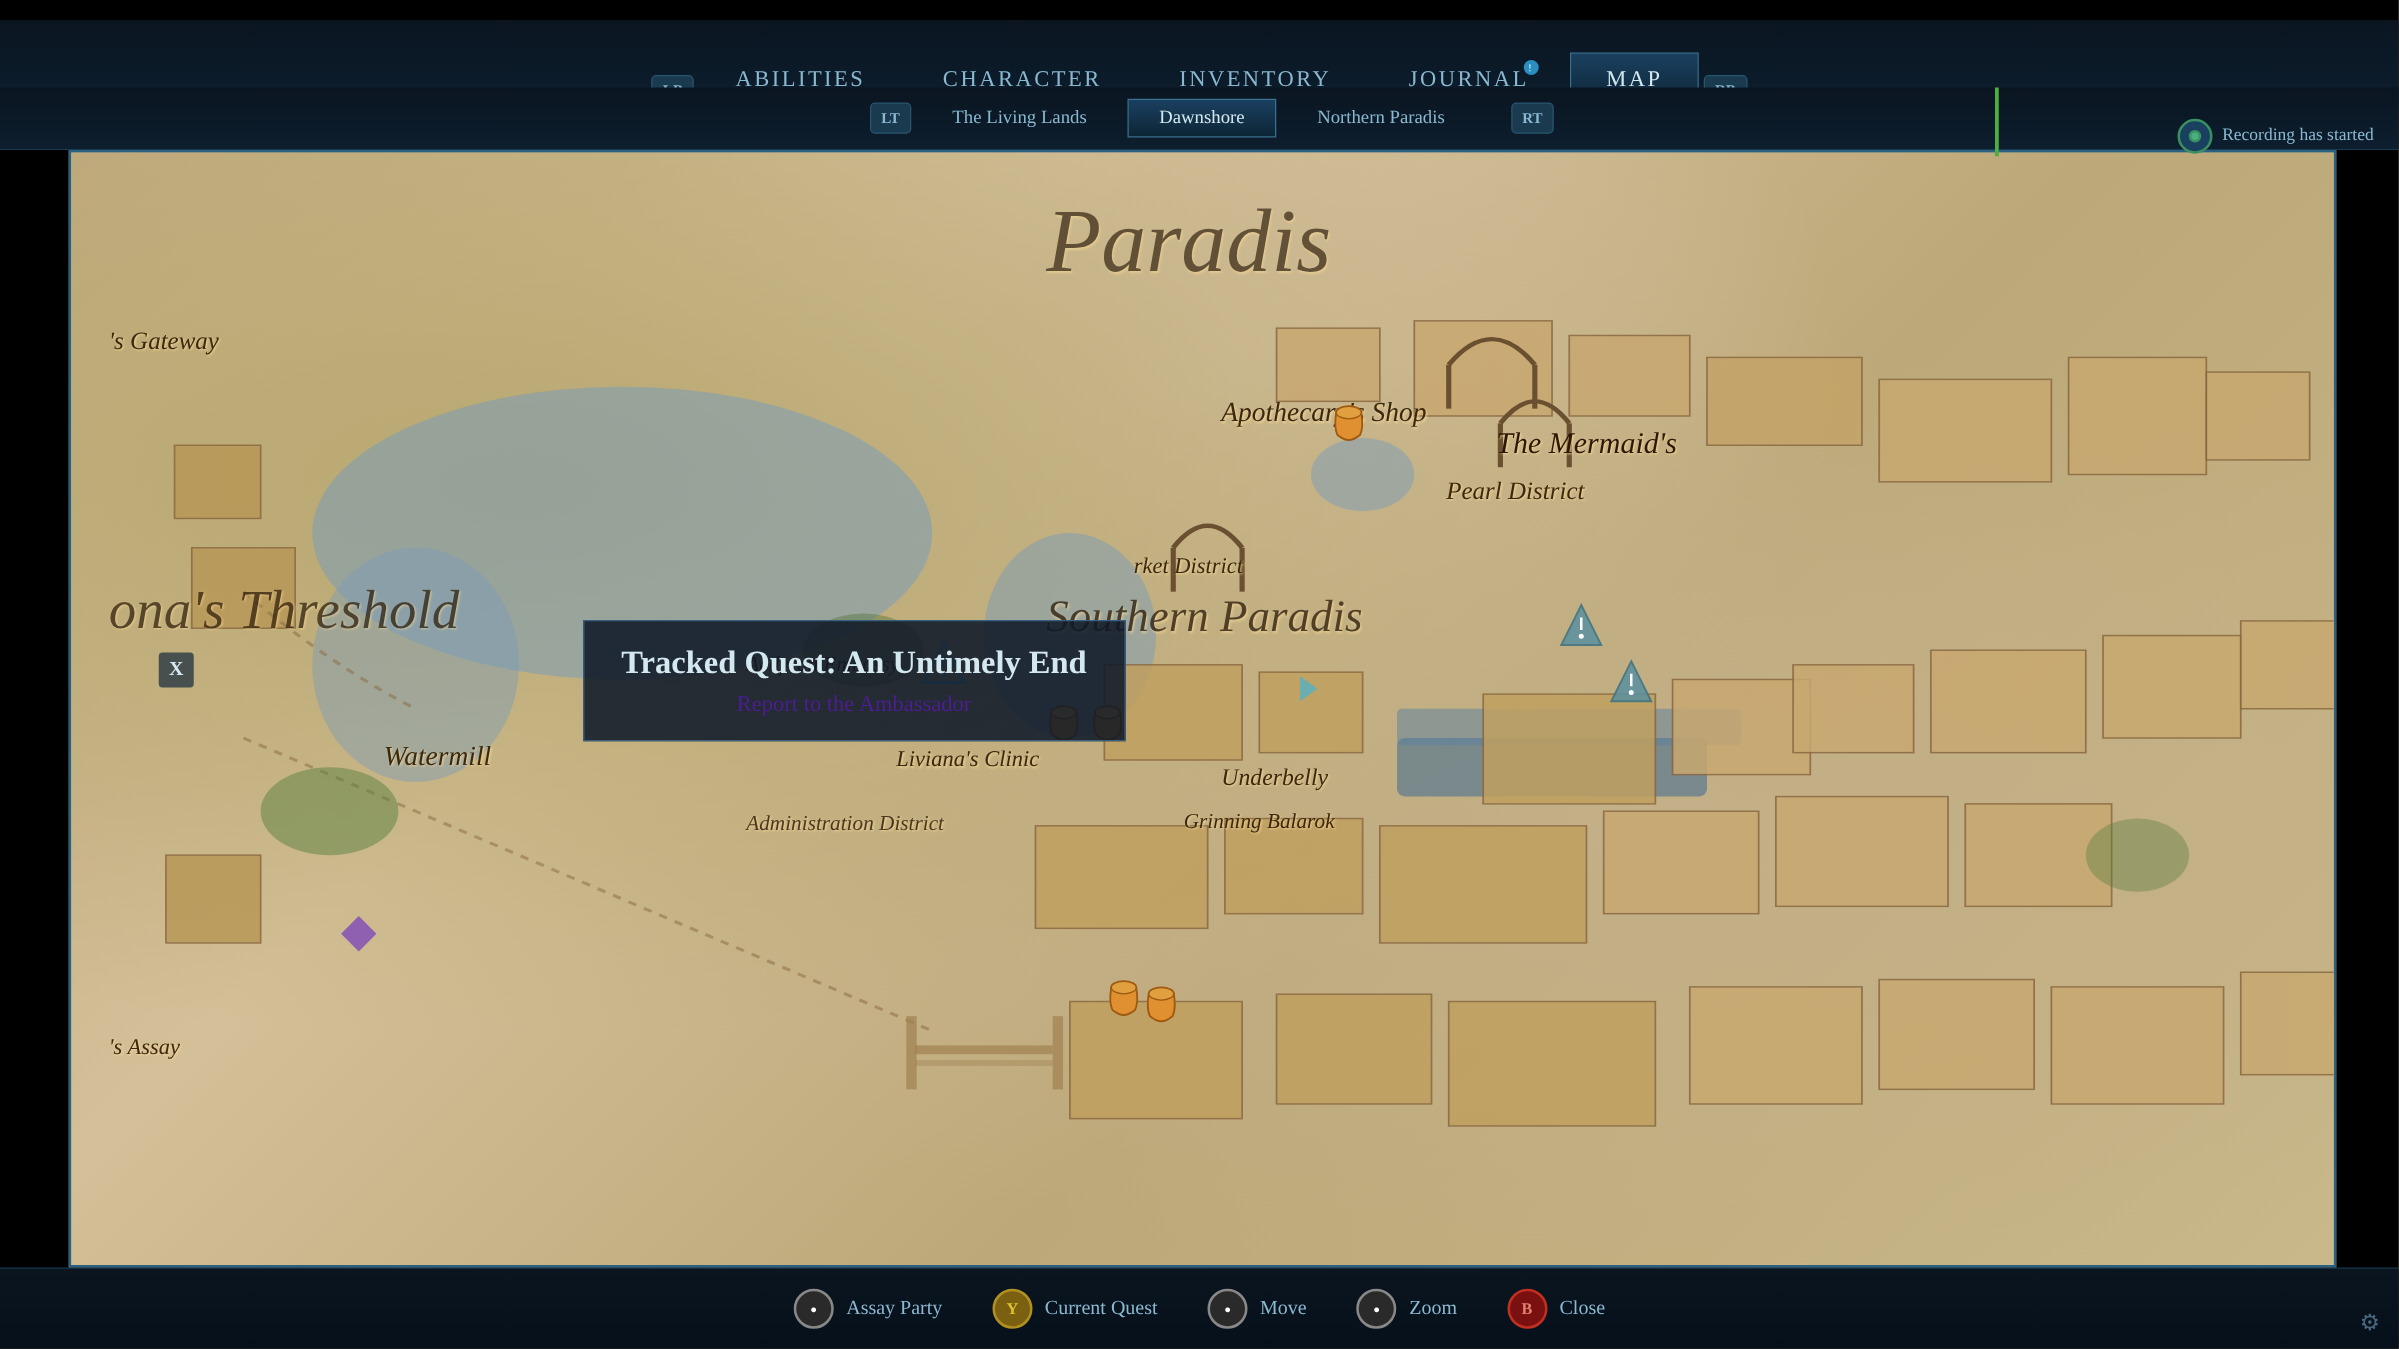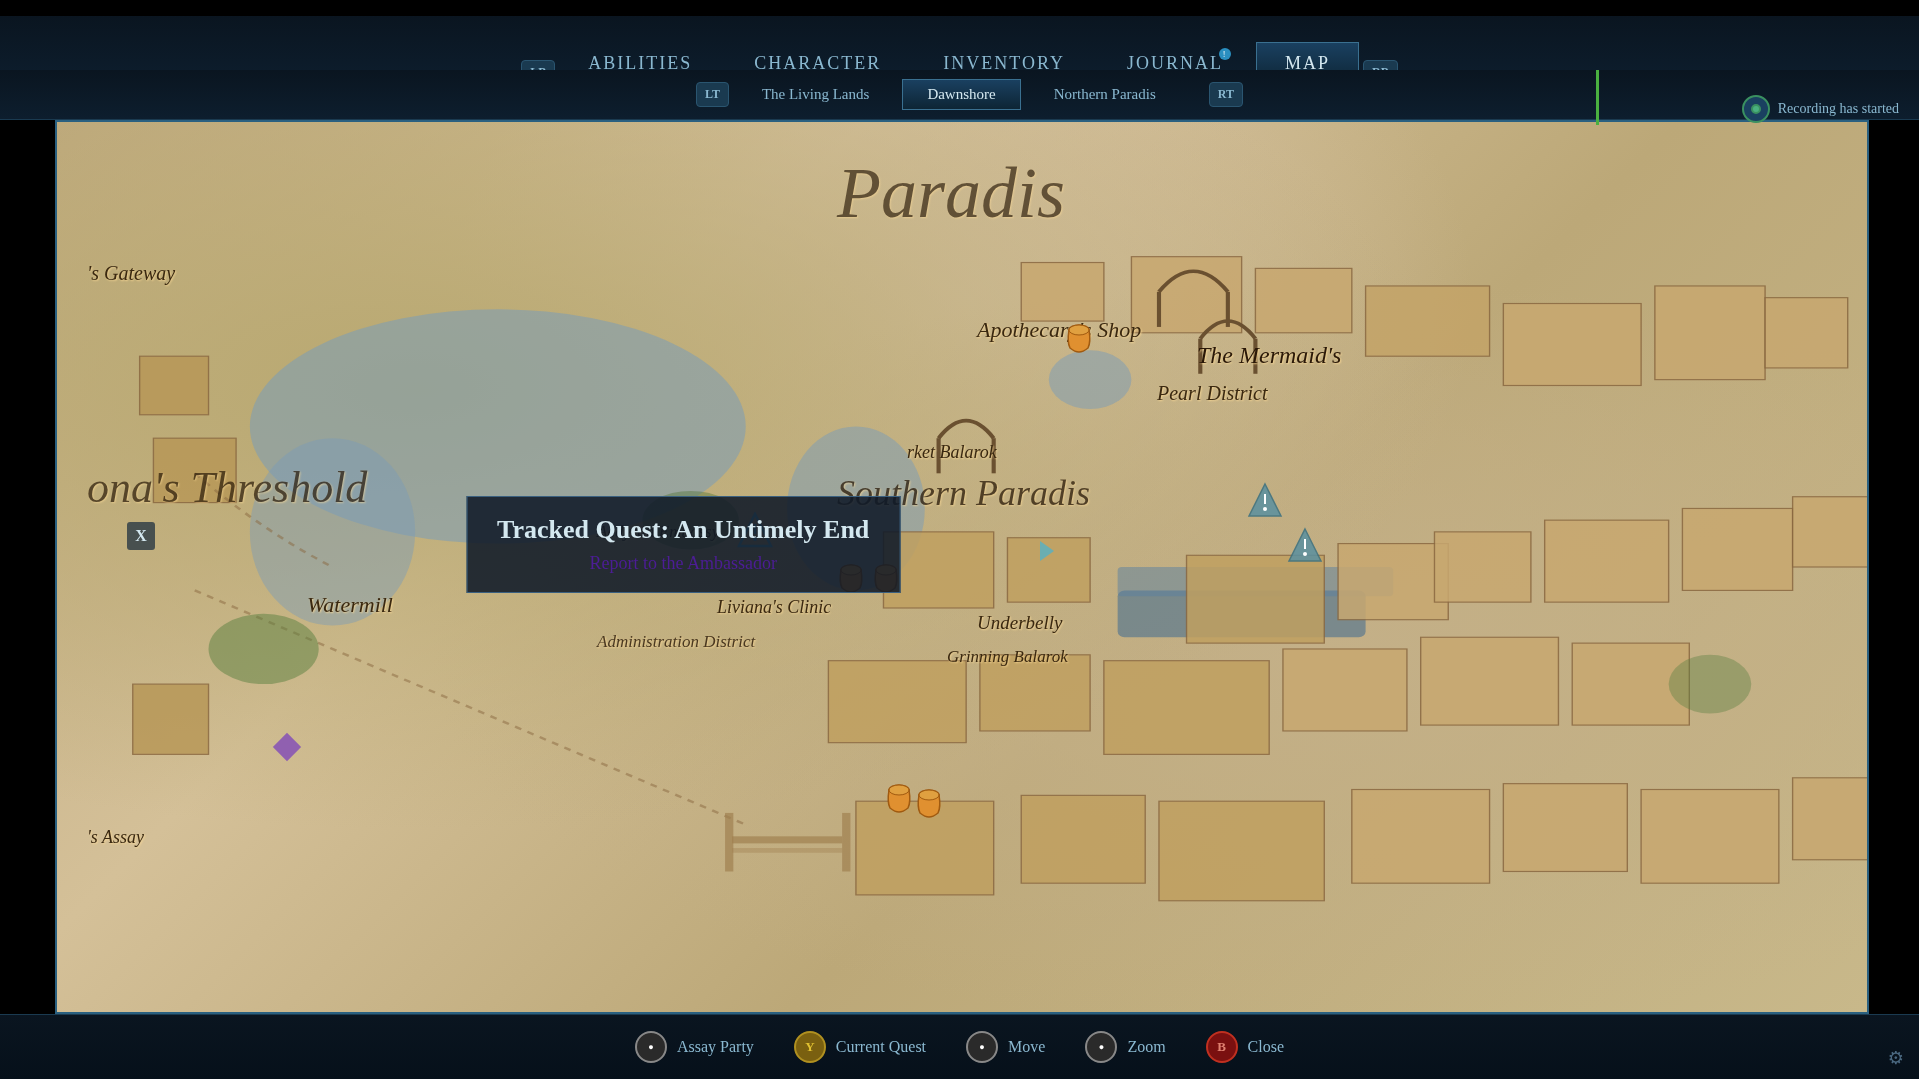--- a/index.html
+++ b/index.html
@@ -424,29 +424,29 @@
   <div class="map-label large" style="top:340px; left:30px; font-size:44px; font-style:italic; opacity:0.7;">ona's Threshold</div>
 
   <div class="map-label medium" style="top:470px; left:250px;">Watermill</div>
 
   <div class="map-label medium" style="top:195px; left:920px;">Apothecary's Shop</div>
 
   <div class="map-label medium" style="top:220px; left:1140px; font-size:24px; color:#2a1808;">The Mermaid's</div>
 
   <div class="map-label medium" style="top:260px; left:1100px; font-size:20px;">Pearl District</div>
 
-  <div class="map-label medium" style="top:320px; left:850px; font-size:18px;">rket Balarok</div>
+  <div class="map-label medium" style="top:320px; left:850px; font-size:18px;">rket District</div>
 
   <div class="map-label large" style="top:350px; left:780px; font-size:36px; font-style:italic; opacity:0.75;">Southern Paradis</div>
 
   <div class="map-label medium" style="top:400px; left:540px; font-size:17px;">Aedyran Embassy</div>
 
   <div class="map-label medium" style="top:475px; left:660px; font-size:18px;">Liviana's Clinic</div>
 
-  <div class="map-label italic" style="top:510px; left:540px; font-size:17px;">Administration District</div>
+  <div class="map-label italic" style="top:527px; left:540px; font-size:17px;">Administration District</div>
 
   <div class="map-label medium" style="top:490px; left:920px; font-size:19px;">Underbelly</div>
 
   <div class="map-label medium" style="top:525px; left:890px; font-size:17px;">Grinning Balarok</div>
 
   <div class="map-label medium" style="top:705px; left:30px; font-size:18px;">'s Assay</div>
 
   <div class="quest-tooltip">
     <div class="quest-title">
       <span>Tracked Quest: </span><span style="font-weight:bold;text-align:right;">An Untimely End</span>

